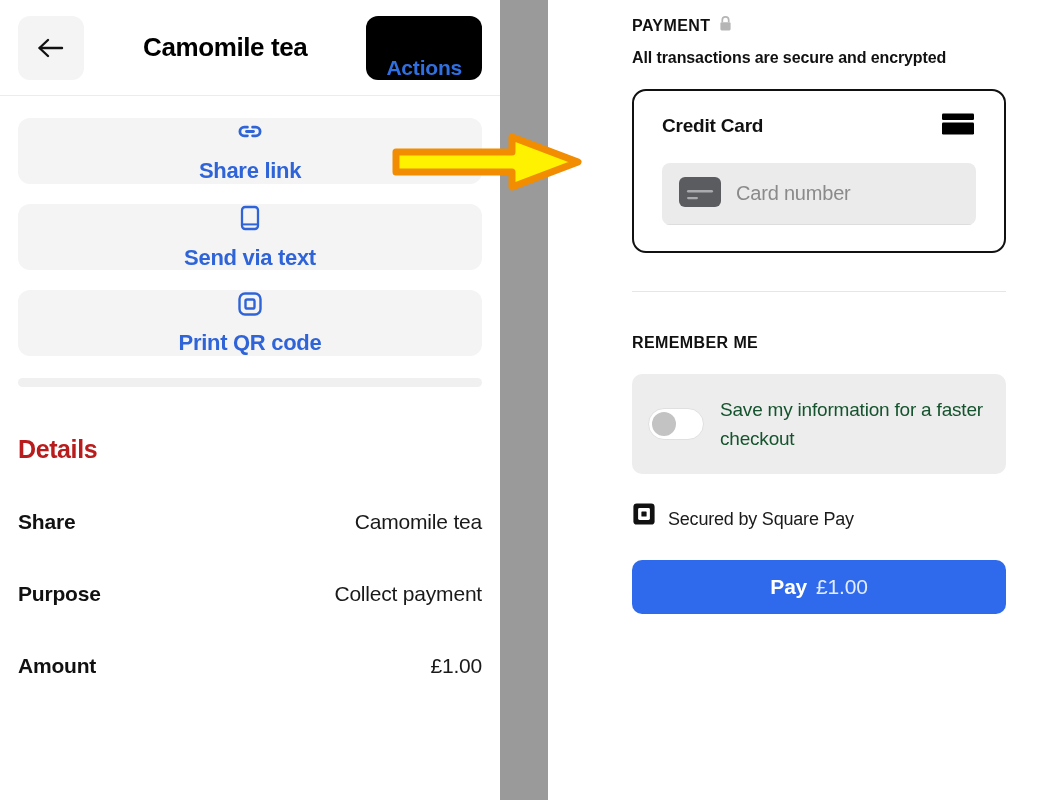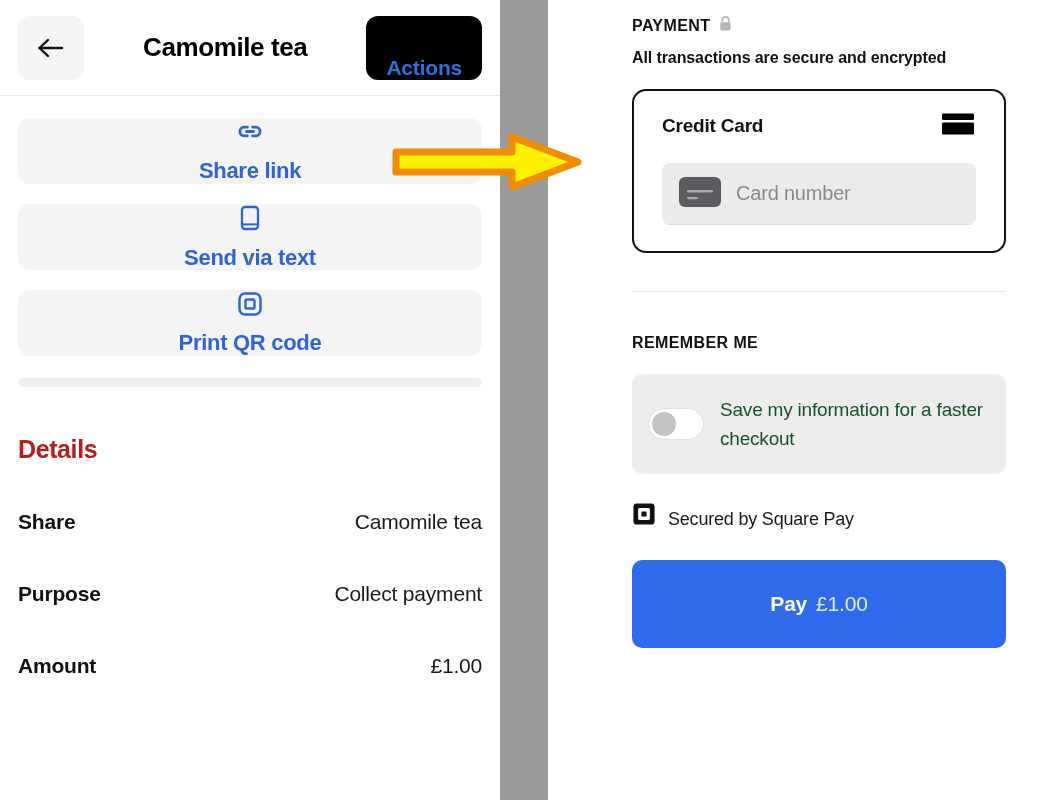--- a/index.html
+++ b/index.html
@@ -285,21 +285,21 @@
     gap: 12px;
   }
   .secured-text {
     font-size: 18px;
     color: #1a1a1a;
     letter-spacing: -0.2px;
   }
 
   .pay-btn {
     margin-top: 30px;
-    height: 88px;
+    height: 54px;
     border-radius: 10px;
     background: #2f6aec;
     display: flex;
     align-items: center;
     justify-content: center;
     gap: 9px;
   }
   .pay-btn-label {
     font-size: 21px;
     font-weight: bold;

